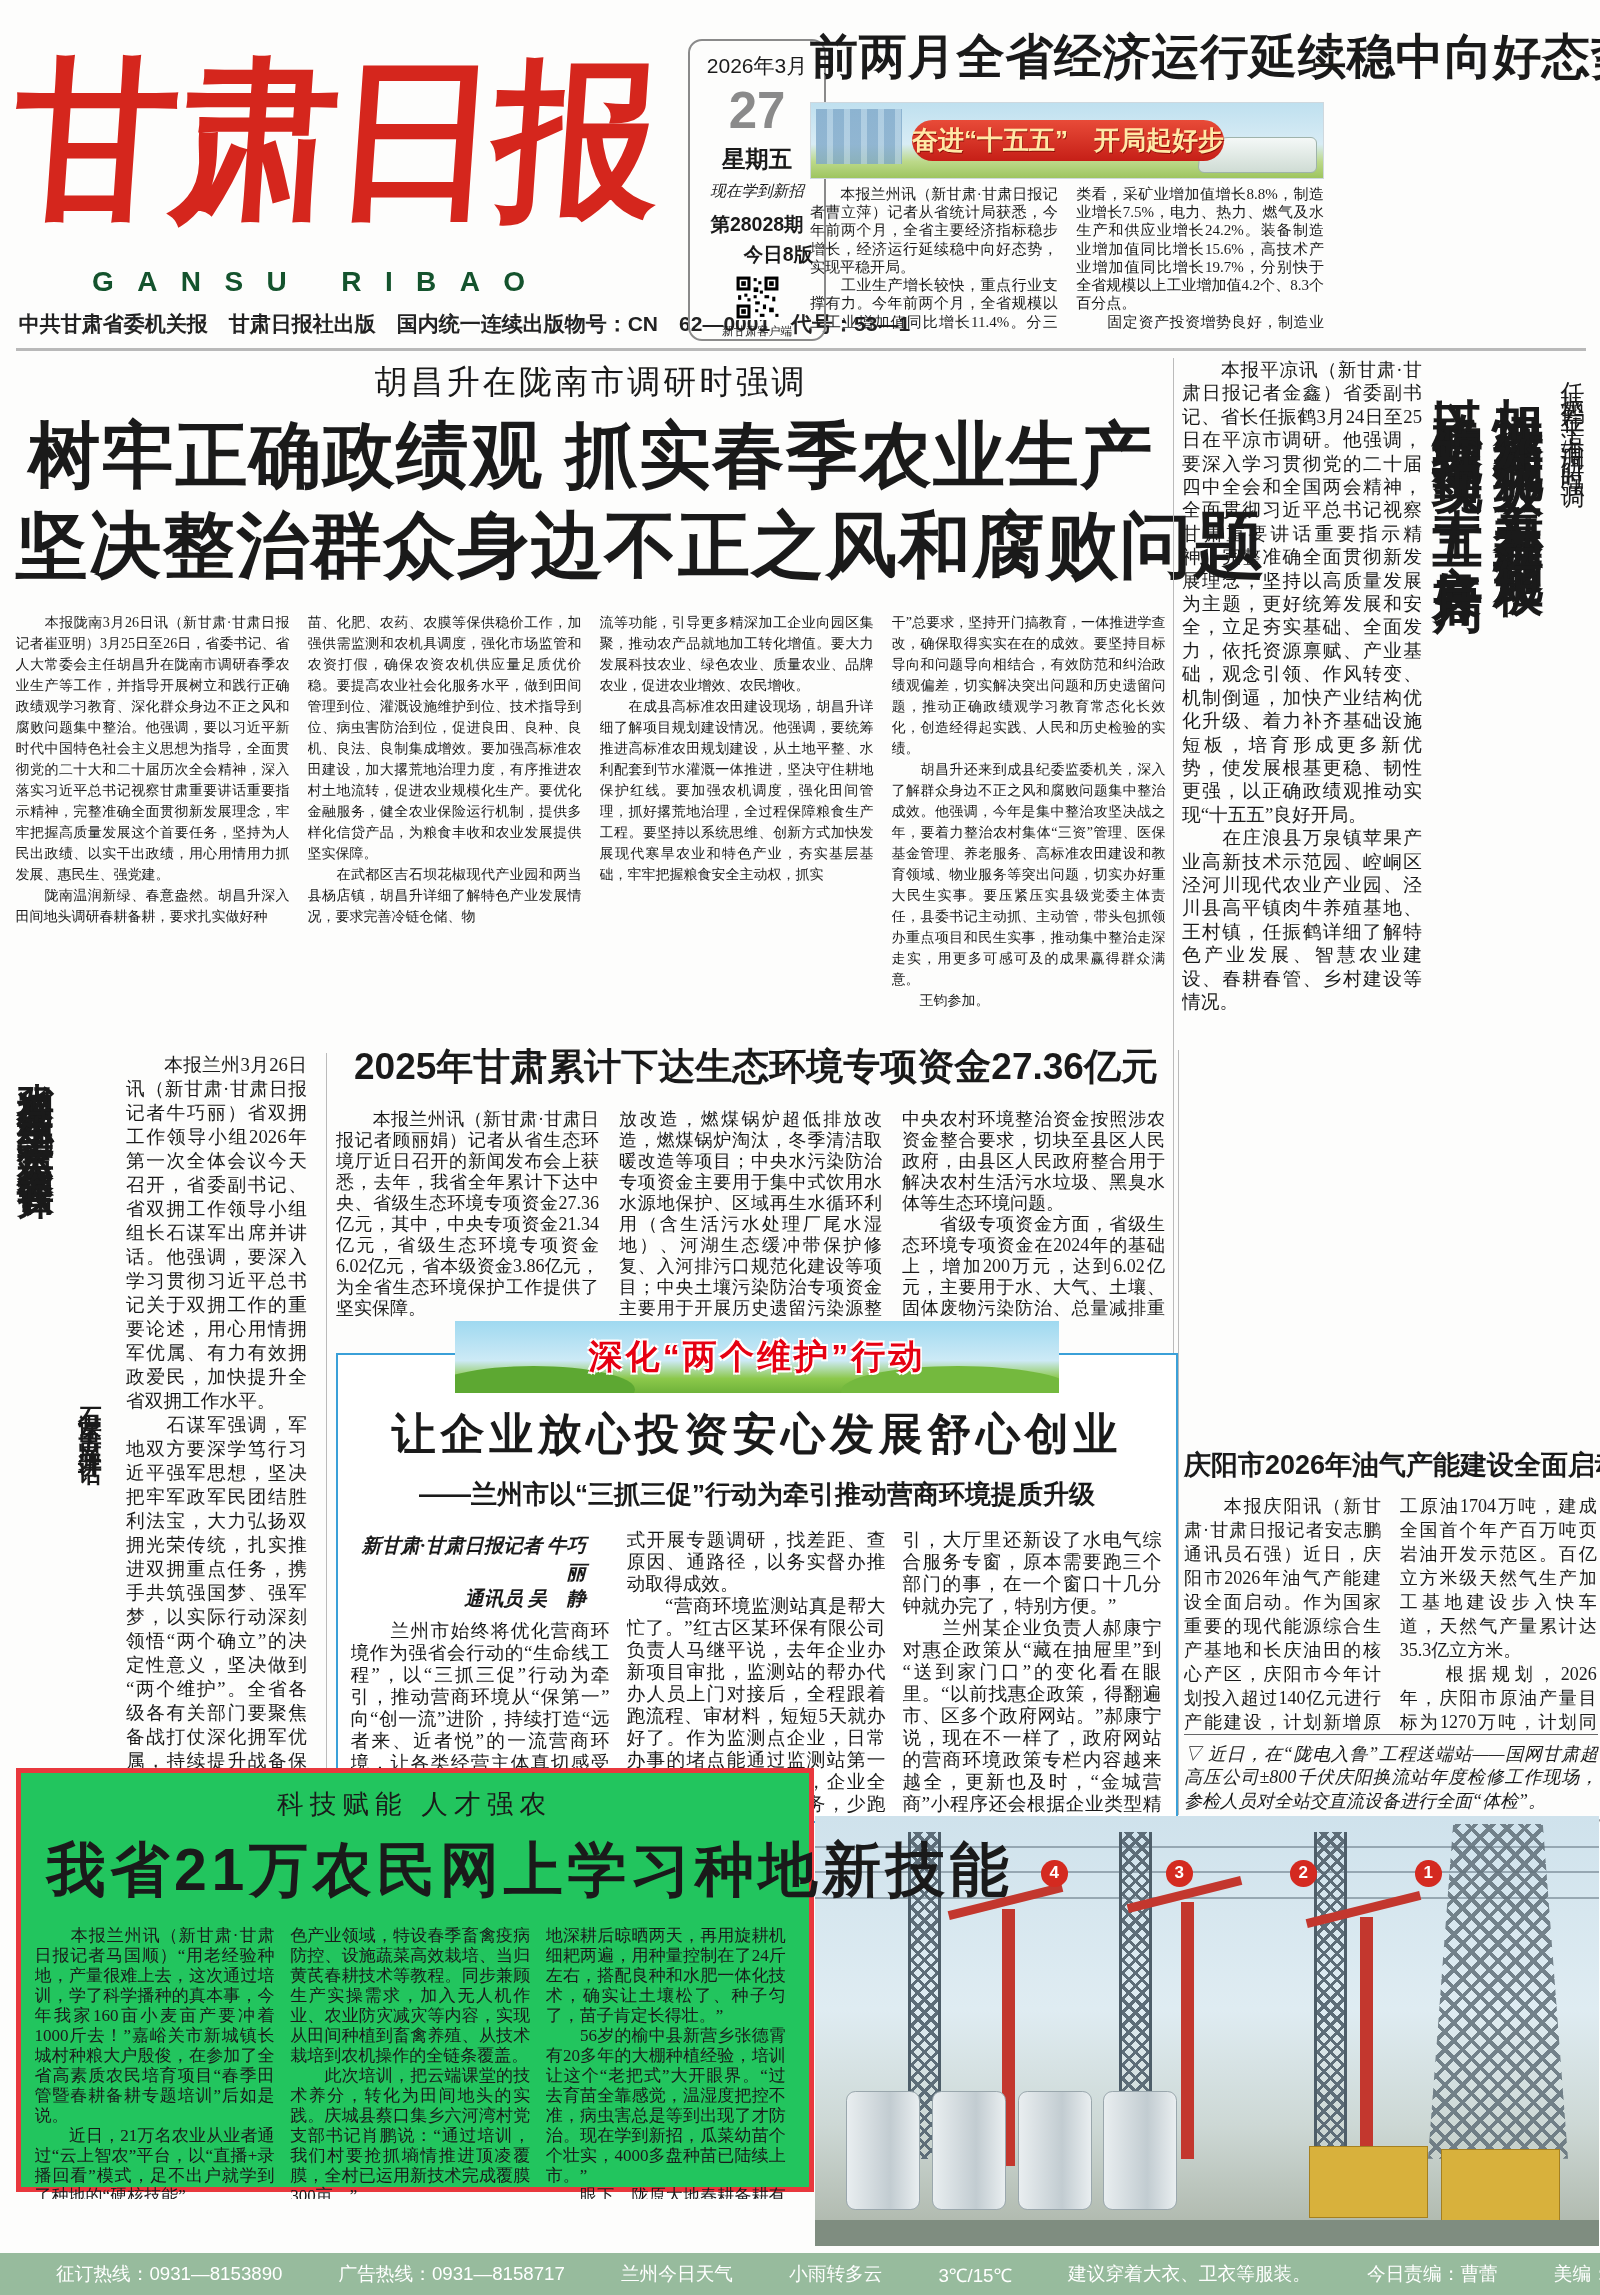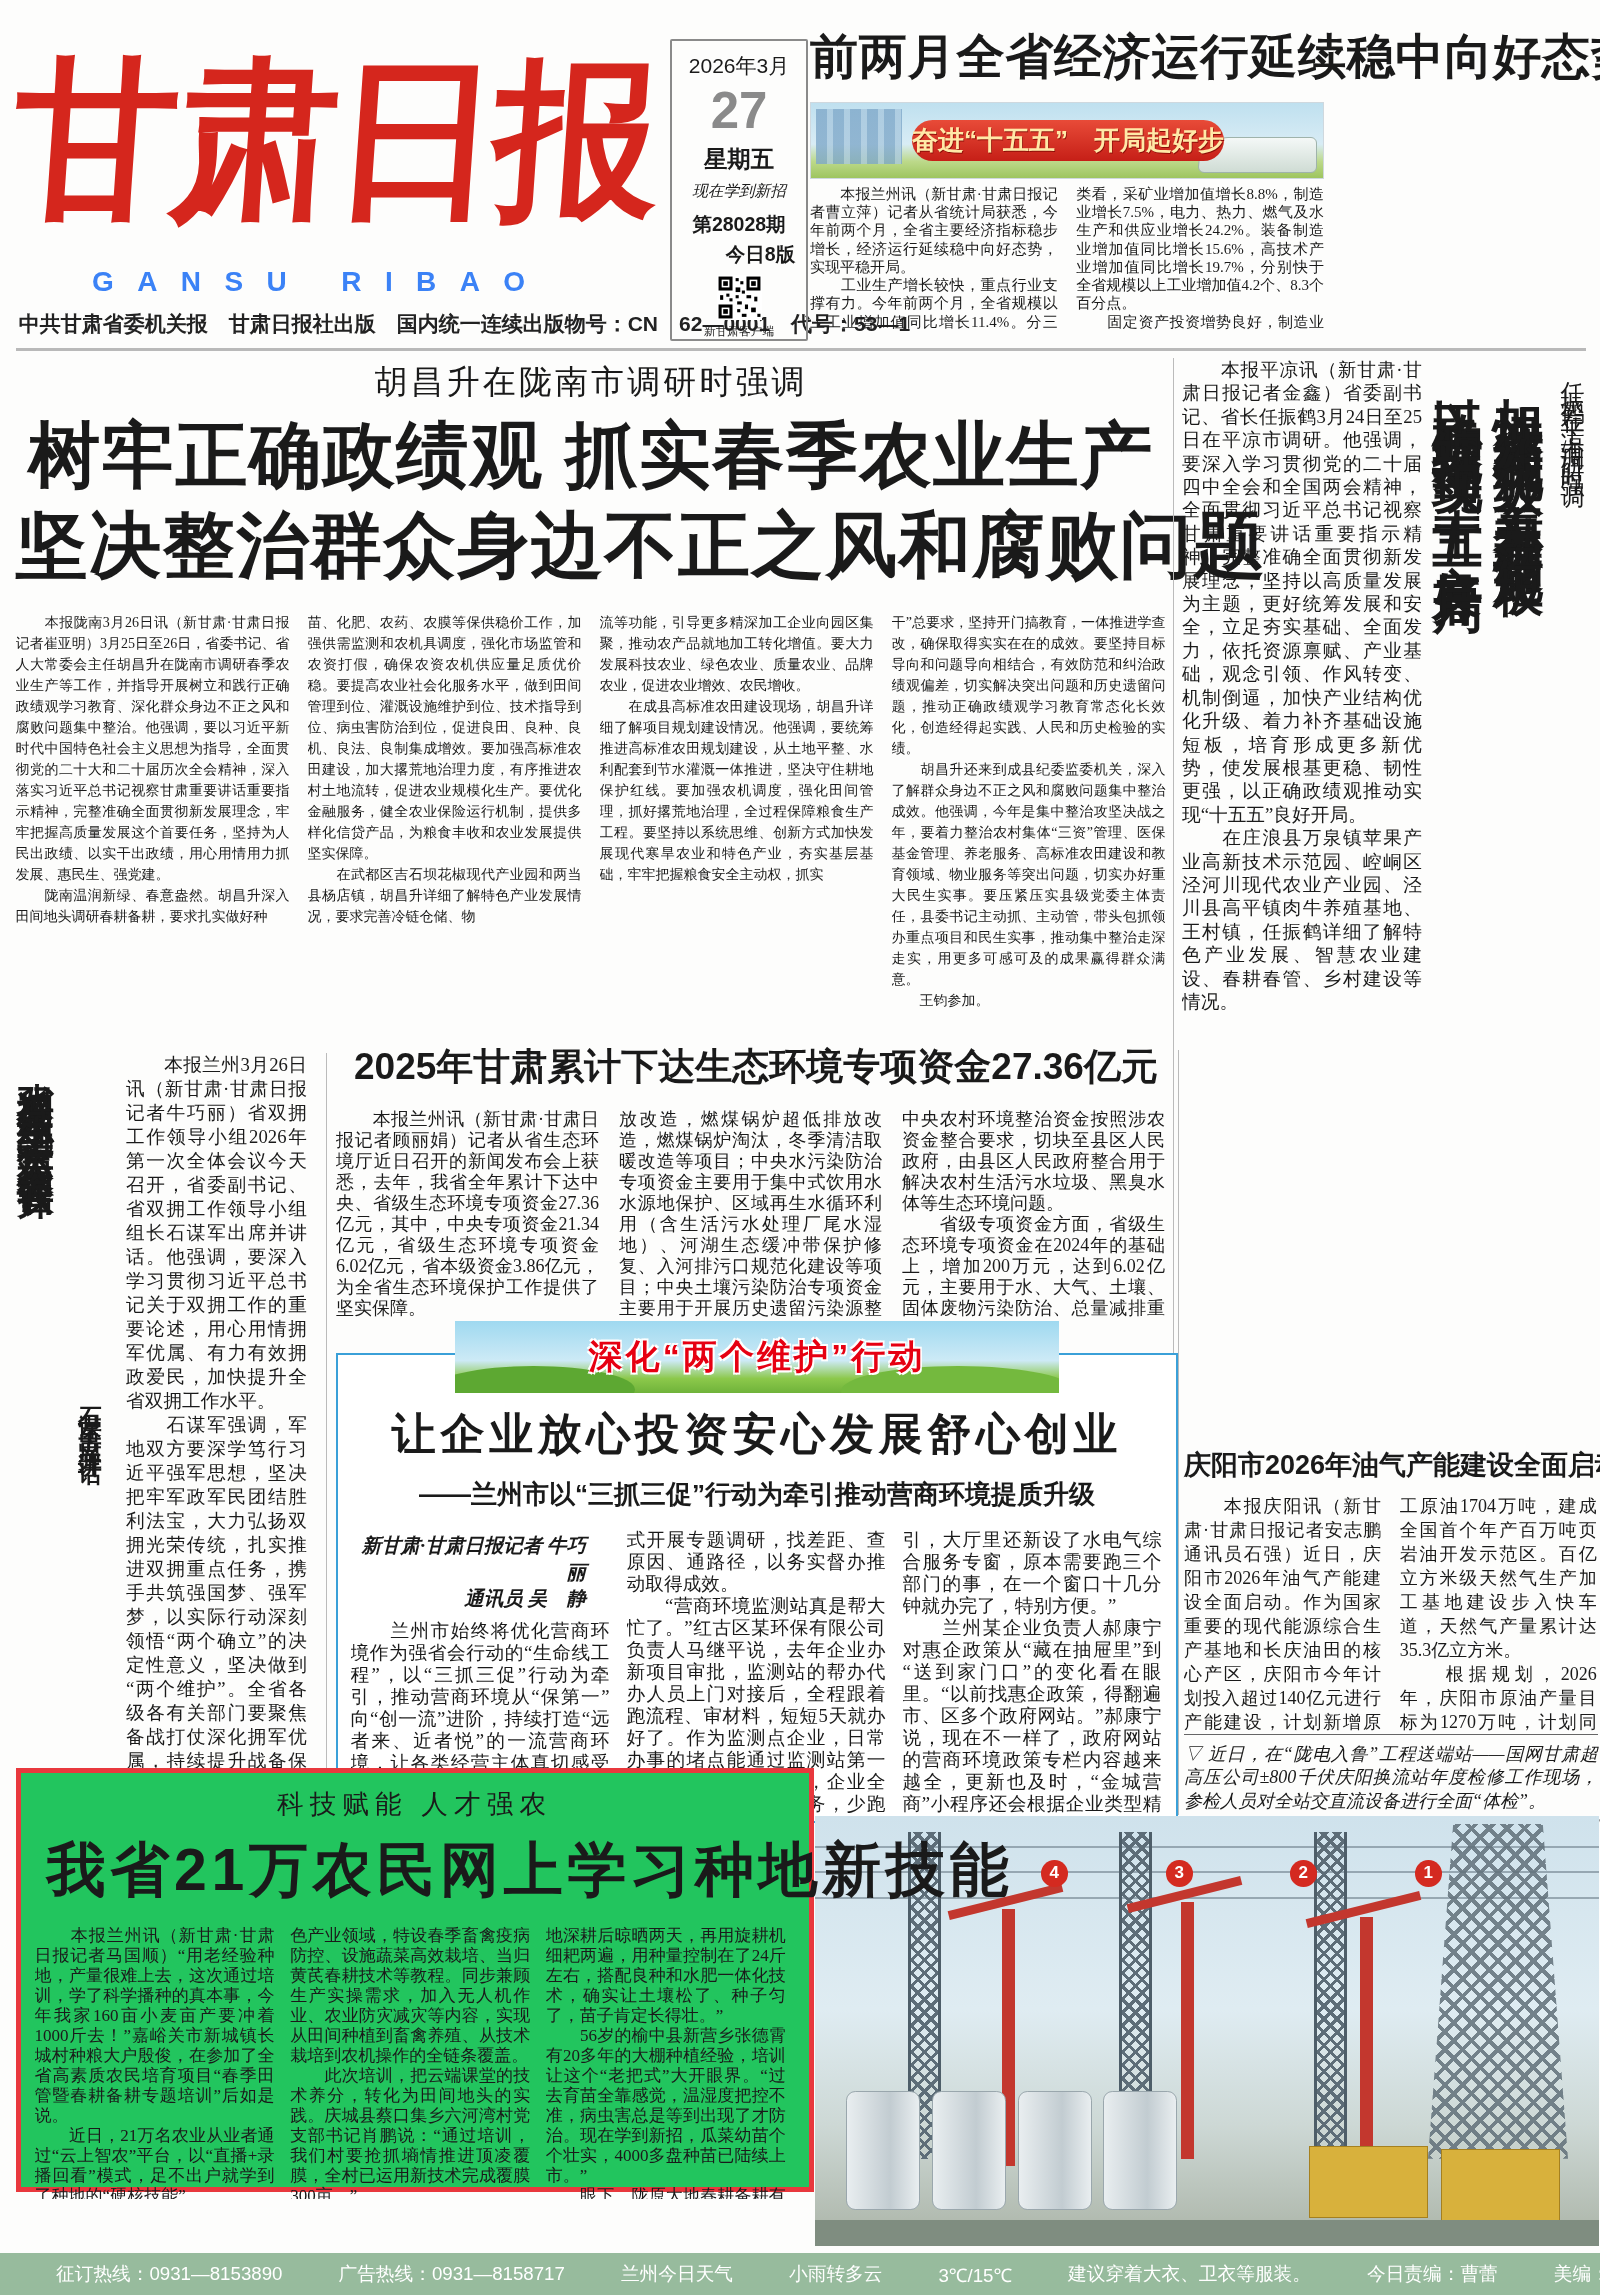--- a/index.html
+++ b/index.html
@@ -2,26 +2,26 @@
 <html lang="zh" style="font-size:12.5px"><head>
 <meta charset="utf-8">
 <style>
   html,body{margin:0;padding:0;background:#e9e9e9;}
   .page{position:relative;width:1601px;height:2295px;background:#fdfdfc;margin:0 auto;overflow:hidden;
         font-family:"Liberation Serif", serif;color:#1a1a1a;}
   
   .masthead{position:absolute;left:14px;top:22px;width:650px;height:241px;overflow:hidden;}
   .masthead .logo{font-family:"DejaVu Serif", serif;font-weight:bold;color:#d5261d;
         font-size:165px;line-height:234px;letter-spacing:-4.7px;transform:skewX(-4deg) scaleY(1.04);white-space:nowrap;}
-  .pinyin{position:absolute;left:92px;top:266px;color:#3b82f6;font-family:"Liberation Sans",sans-serif;
+  .pinyin{position:absolute;left:92px;top:266px;color:#14532d;font-family:"Liberation Sans",sans-serif;
         font-weight:bold;font-size:28px;letter-spacing:23.4px;}
   .publisher{position:absolute;left:18.7px;top:310px;font-size:21px;font-weight:600;color:#222;
         font-family:"Liberation Sans",sans-serif;}
-  .datebox{position:absolute;left:670px;top:39px;width:134px;height:298px;border:2.3px solid #8a8a8a;
-        border-radius:2px;text-align:center;font-family:"Liberation Sans",sans-serif;}
+  .datebox{position:absolute;left:688px;top:39px;width:134px;height:298px;border:2.3px solid #8a8a8a;
+        border-radius:14px;text-align:center;font-family:"Liberation Sans",sans-serif;}
   .datebox .ym{font-size:21px;margin-top:11px;}
   .datebox .day{font-size:51px;font-weight:bold;color:#8a8a8a;line-height:55px;margin-top:3.1px;}
   .datebox .wd{font-size:23.4px;font-weight:bold;margin-top:4.7px;}
   .datebox .lunar{font-size:15.6px;margin-top:6.2px;font-family:"Liberation Serif",serif;font-style:italic;}
   .datebox .issue{font-size:19.5px;font-weight:bold;margin-top:9.3px;}
   .datebox .pages{font-size:19.5px;font-weight:bold;margin-top:3.1px;padding-left:43px;}
   .qrwrap{margin-top:6.2px;}
   .qrlabel{font-size:11.7px;margin-top:1.6px;}
   
   .tr{position:absolute;left:810px;top:31px;width:788px;}

